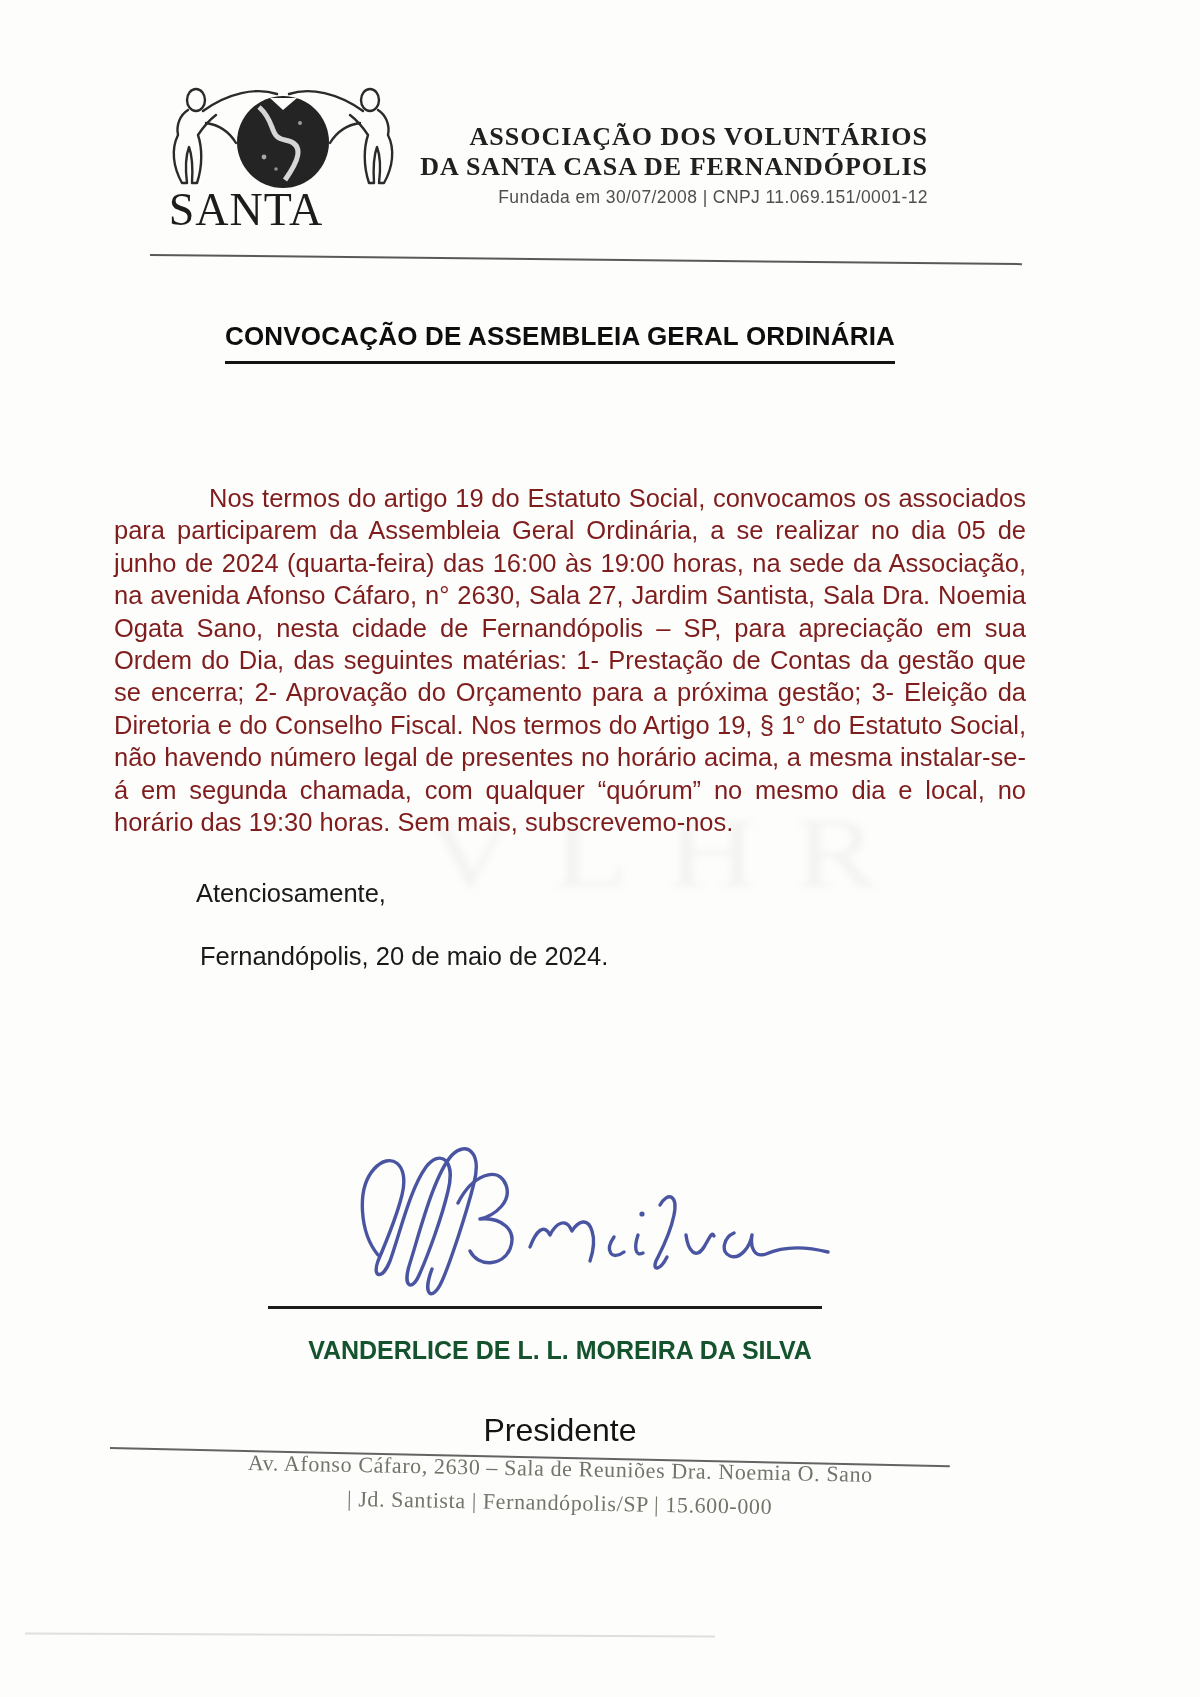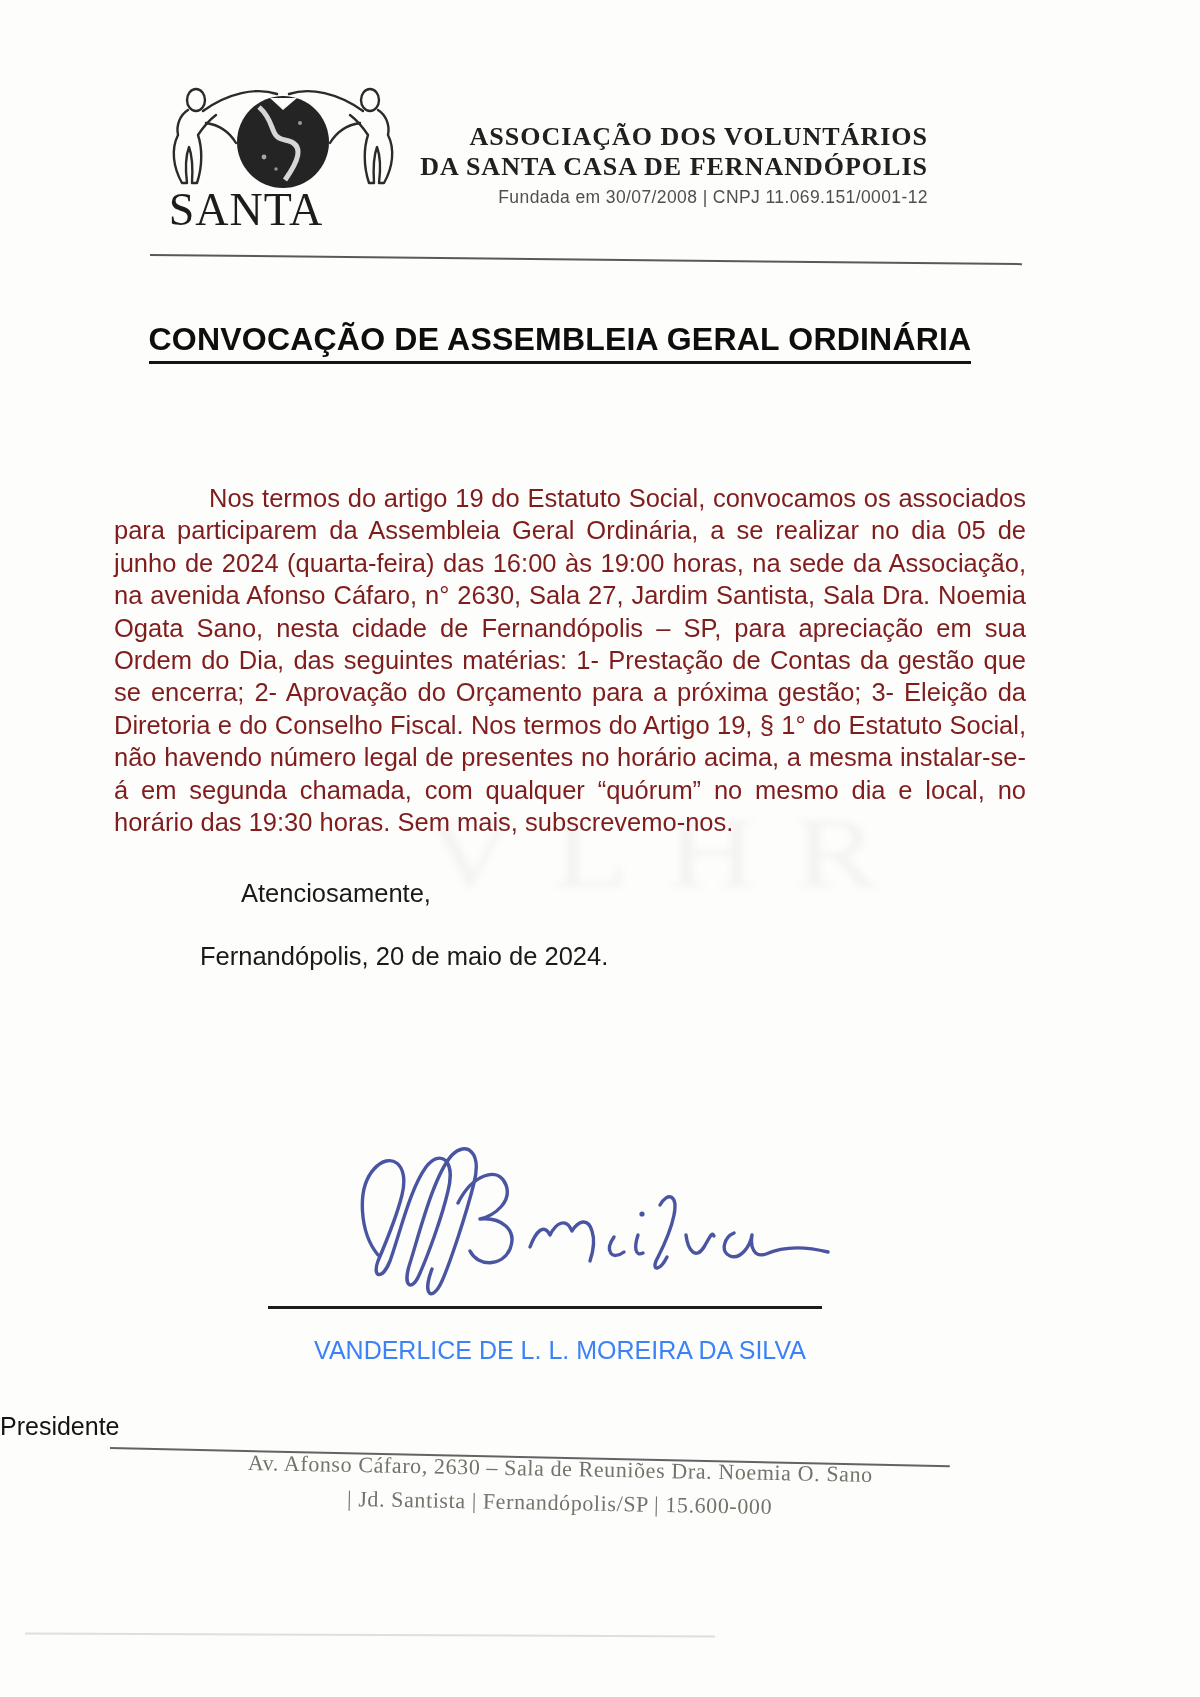--- a/index.html
+++ b/index.html
@@ -33,35 +33,35 @@
     font-family:Liberation Sans, sans-serif;
     font-size:17.5px;margin-top:5px;color:#4f4f4f;letter-spacing:.4px;
   }
   .rule{position:absolute;background:#3c3c3c;height:2px;transform-origin:left center;}
   .rule.header{left:150px;top:254px;width:872px;transform:rotate(.6deg);opacity:.85;}
   .rule.footer{left:110px;top:1447px;width:840px;transform:rotate(1.25deg);opacity:.8;}
   
   .doc-title-wrap{position:absolute;left:0;top:321px;width:1120px;text-align:center;}
   .doc-title{
     display:inline-block;
-    font-size:32px;font-weight:700;letter-spacing:.2px;color:#0e0e0e;
-    border-bottom:3px solid #141414;padding-bottom:3px;
+    font-size:26px;font-weight:700;letter-spacing:.2px;color:#0e0e0e;
+    border-bottom:3px solid #141414;padding-bottom:9px;
   }
   .body-par{
     position:absolute;left:114px;top:482px;width:912px;
     font-size:25.5px;line-height:32.4px;
     text-align:justify;text-indent:95px;color:#7f1d1d;
   }
-  .closing{position:absolute;left:196px;top:879px;font-size:25.5px;margin-left:45px;}
+  .closing{position:absolute;left:196px;top:879px;font-size:25.5px;}
   .dateline{position:absolute;left:200px;top:942px;font-size:25.5px;}
   
   .sig-svg{position:absolute;left:330px;top:1105px;width:520px;height:205px;}
   .sig-line{position:absolute;left:268px;top:1306px;width:554px;height:3px;background:#1c1c1c;}
-  .signer-name{position:absolute;left:0;top:1336px;width:1120px;text-align:center;font-size:25px;color:#3b82f6;}
-  .signer-role{position:absolute;left:0;top:1412px;width:1120px;text-align:left;font-size:25px;color:#141414;}
+  .signer-name{position:absolute;left:0;top:1336px;width:1120px;text-align:center;font-size:25px;color:#14532d;font-weight:bold;}
+  .signer-role{position:absolute;left:0;top:1412px;width:1120px;text-align:center;font-size:32px;color:#141414;}
   
   .footer-text{
     position:absolute;left:130px;top:1452px;width:860px;
     text-align:center;
     font-family:"Liberation Serif",serif;
     font-size:22px;line-height:34px;color:#73736a;letter-spacing:.6px;
     transform:rotate(1.1deg);transform-origin:center;
   }
   
   .bleed{

